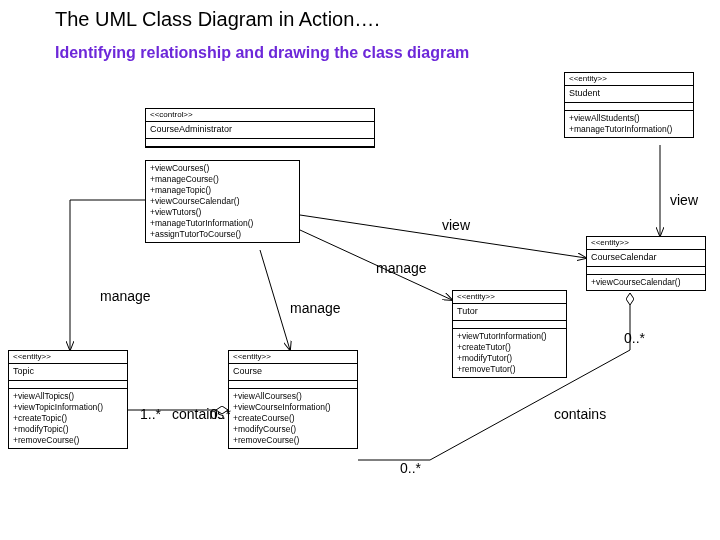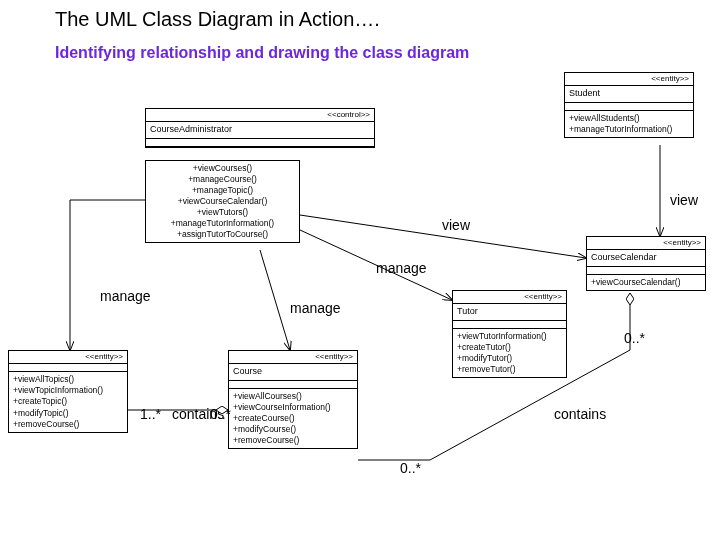--- a/index.html
+++ b/index.html
@@ -29,21 +29,21 @@
     color: #6d28d9;
   }
   .uml-box {
     position: absolute;
     border: 1px solid #000;
     background: #fff;
     font-size: 9px;
     line-height: 1.3;
   }
   .uml-stereo {
-    text-align: right;
+    text-align: left;
     padding: 1px 4px;
     border-bottom: 1px solid #000;
     font-size: 8px;
   }
   .uml-name {
     text-align: left;
     padding: 2px 4px;
     border-bottom: 1px solid #000;
     font-size: 9px;
   }
@@ -74,21 +74,21 @@
 
 <div class="title">The UML Class Diagram in Action….</div>
 <div class="subtitle">Identifying relationship and drawing the class diagram</div>
 
 <div class="uml-box" style="left:145px; top:108px; width:230px;">
   <div class="uml-stereo">&lt;&lt;control&gt;&gt;</div>
   <div class="uml-name">CourseAdministrator</div>
   <div class="uml-attr"></div>
 
 </div>
-<div class="uml-box" style="left:145px; top:160px; width:155px;text-align:center;">
+<div class="uml-box" style="left:145px; top:160px; width:155px;">
   <div class="uml-ops">
     <span class="uml-op">+viewCourses()</span>
     <span class="uml-op">+manageCourse()</span>
     <span class="uml-op">+manageTopic()</span>
     <span class="uml-op">+viewCourseCalendar()</span>
     <span class="uml-op">+viewTutors()</span>
     <span class="uml-op">+manageTutorInformation()</span>
     <span class="uml-op">+assignTutorToCourse()</span>
   </div>
 </div>
@@ -119,20 +119,21 @@
   <div class="uml-ops">
     <span class="uml-op">+viewTutorInformation()</span>
     <span class="uml-op">+createTutor()</span>
     <span class="uml-op">+modifyTutor()</span>
     <span class="uml-op">+removeTutor()</span>
   </div>
 </div>
 
 <div class="uml-box" style="left:8px; top:350px; width:120px;">
   <div class="uml-stereo">&lt;&lt;entity&gt;&gt;</div>
+  <div class="uml-name">Topic</div>
   <div class="uml-attr"></div>
   <div class="uml-ops">
     <span class="uml-op">+viewAllTopics()</span>
     <span class="uml-op">+viewTopicInformation()</span>
     <span class="uml-op">+createTopic()</span>
     <span class="uml-op">+modifyTopic()</span>
     <span class="uml-op">+removeCourse()</span>
   </div>
 </div>
 

